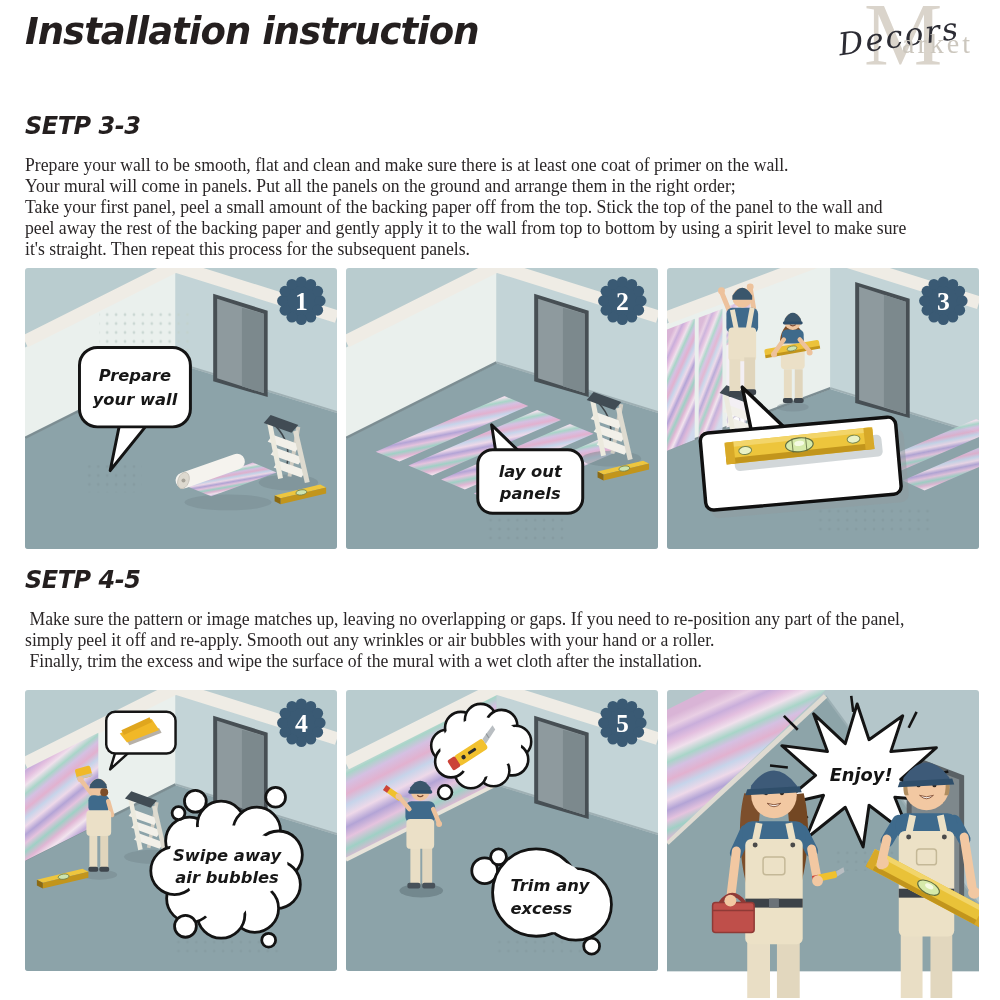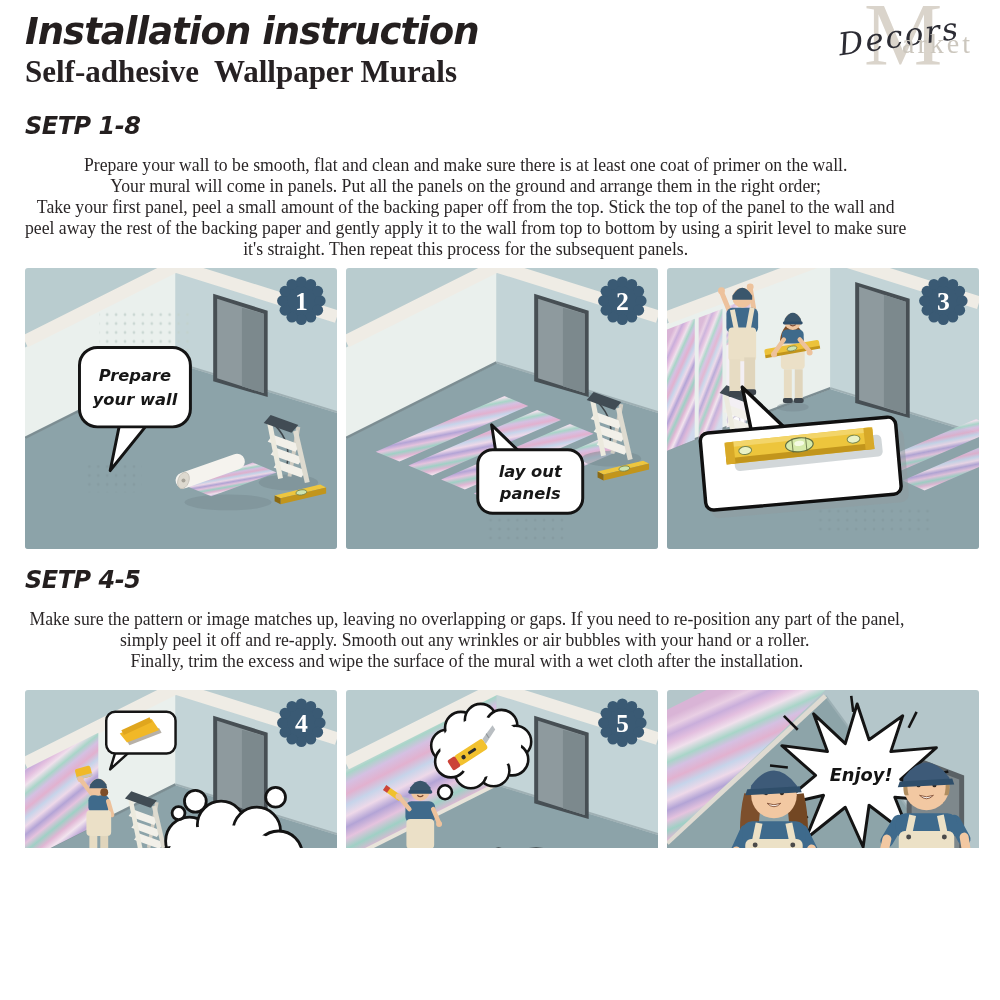--- a/index.html
+++ b/index.html
@@ -1,17 +1,17 @@
 <!DOCTYPE html>
 <html><head>
 <meta charset="utf-8">
 <style>
   html,body{margin:0;padding:0;background:#fff;}
-  #page{position:relative;width:1000px;height:848px;background:#ffffff;overflow:hidden;
-        font-family:"Liberation Sans",sans-serif;color:#231f20;text-align:center;}
+  #page{position:relative;width:1000px;height:1000px;background:#ffffff;overflow:hidden;
+        font-family:"Liberation Sans",sans-serif;color:#231f20;}
   .abs{position:absolute;}
   .title{left:25px;top:10px;font:italic 700 37px "DejaVu Sans",sans-serif;color:#241f1f;letter-spacing:-1px;}
   .subtitle{left:25px;top:54px;font:700 31px "Liberation Serif",serif;color:#262123;white-space:pre;}
   .steph{font:italic 700 24px "DejaVu Sans",sans-serif;color:#241f1f;letter-spacing:-0.5px;}
   .para{left:25px;margin-top:8px;}
   .para .pline{font:19px "Liberation Serif",serif;color:#2a2627;line-height:21px;
                transform:scaleX(0.93);transform-origin:0 50%;white-space:pre;}
   
   .logo{left:836px;top:2px;width:160px;height:86px;}
   .logo-m{position:absolute;left:28px;top:-18px;font:400 88px "Liberation Serif",serif;color:#dad4cb;}
@@ -25,29 +25,28 @@
   .bubs{font:italic 700 16.5px "DejaVu Sans",sans-serif;fill:#171717;text-anchor:start;}
   .bube{font:italic 700 18px "DejaVu Sans",sans-serif;fill:#141414;text-anchor:middle;}
   .bnum{font:700 26px "Liberation Serif",serif;fill:#ffffff;text-anchor:middle;}
 </style>
 </head>
 <body>
 
 <div id="page">
 
   <div class="abs title">Installation instruction</div>
-  <div class="abs subtitle">Self-adhesive  Wallpaper Murals</div>
 
   <div class="abs logo">
     <span class="logo-m">M</span>
     <span class="logo-script">Decors</span>
     <span class="logo-suffix">arket</span>
   </div>
 
-  <div class="abs steph" style="left:25px;top:112px">SETP 1-8</div>
+  <div class="abs steph" style="left:25px;top:112px">SETP 3-3</div>
   <div class="abs para" style="top:146px">
     <div class="pline">Prepare your wall to be smooth, flat and clean and make sure there is at least one coat of primer on the wall.</div>
     <div class="pline">Your mural will come in panels. Put all the panels on the ground and arrange them in the right order;</div>
     <div class="pline">Take your first panel, peel a small amount of the backing paper off from the top. Stick the top of the panel to the wall and</div>
     <div class="pline">peel away the rest of the backing paper and gently apply it to the wall from top to bottom by using a spirit level to make sure</div>
     <div class="pline">it's straight. Then repeat this process for the subsequent panels.</div>
   </div>
 
   <svg class="abs panel" style="left:25px;top:268px" width="312" height="281" viewBox="0 0 315 283" preserveAspectRatio="none">
     <defs>

